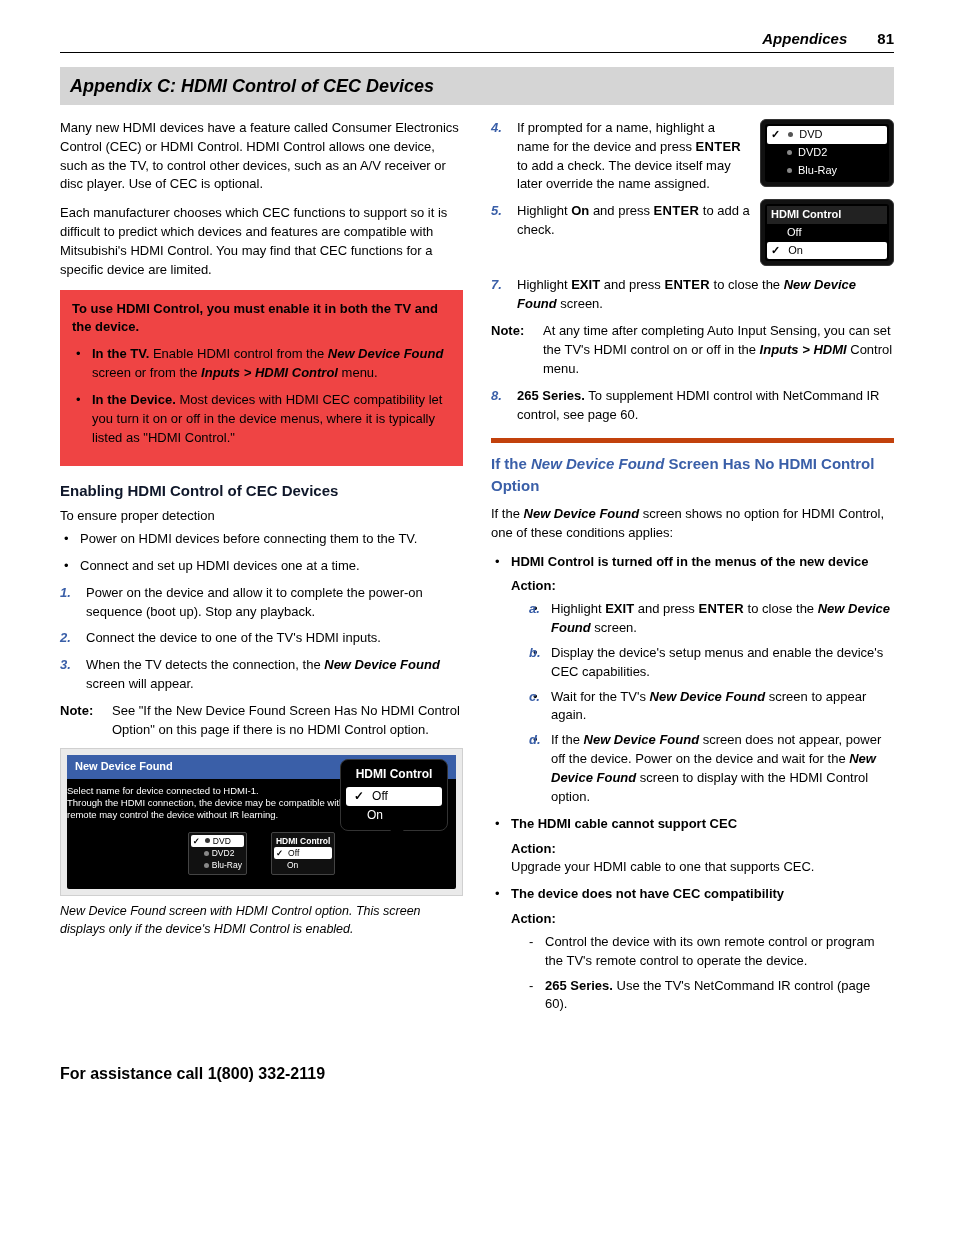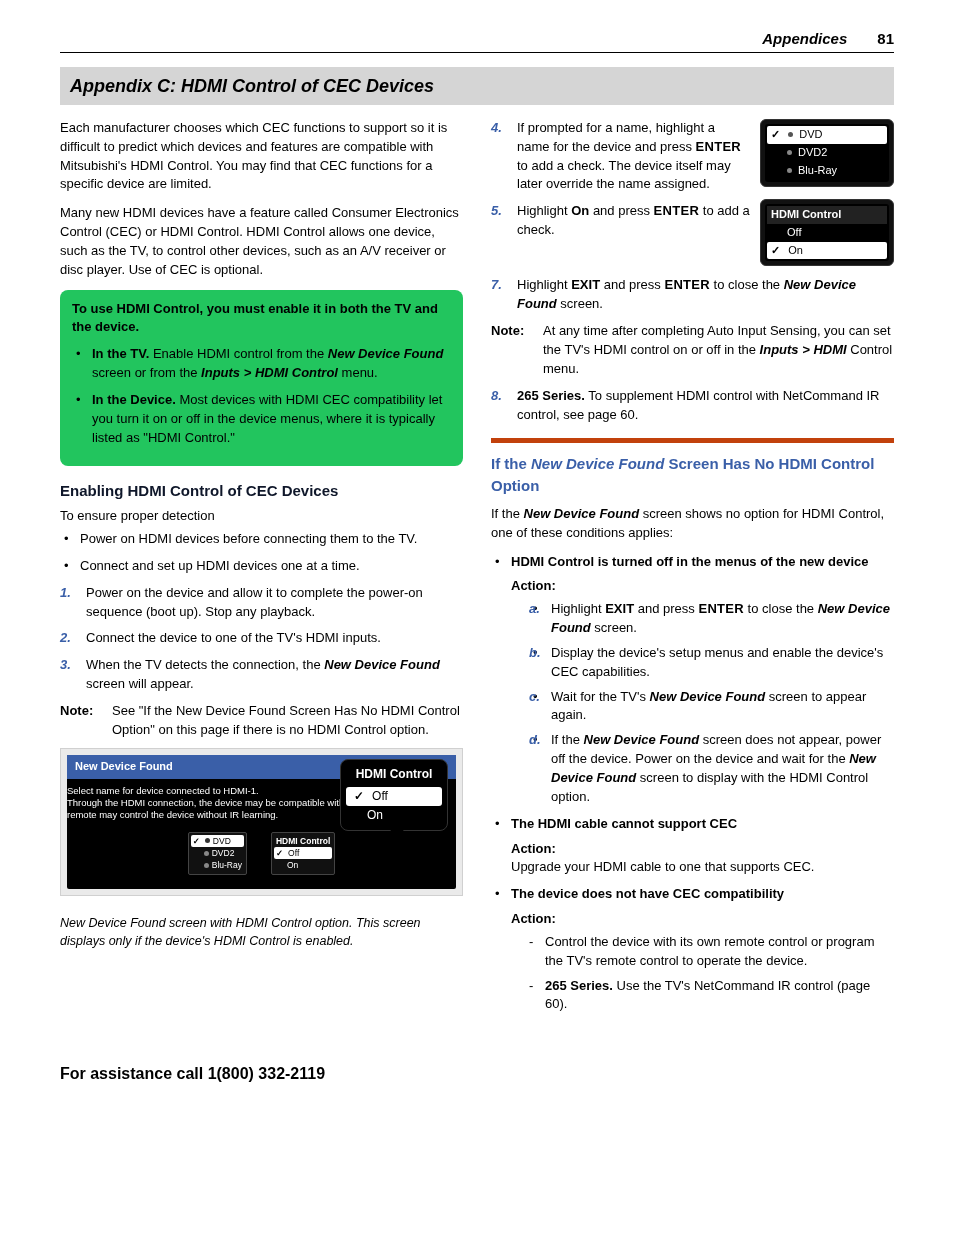--- a/index.html
+++ b/index.html
@@ -27,37 +27,36 @@
     padding: 6px 10px;
     font-style: italic;
     font-weight: bold;
     font-size: 18px;
     margin-bottom: 14px;
   }
   .columns { display: flex; gap: 28px; }
   .col { flex: 1; min-width: 0; }
   p { margin-bottom: 10px; }
   .graybox {
-    background: #22c55e;
+    background: #ef4444;
     padding: 10px 12px;
     margin: 8px 0 14px 0;
-    border-radius: 8px;
   }
   .graybox p:first-child { font-weight: bold; margin-bottom: 8px; }
   .bullets { list-style: none; padding-left: 0; }
   .bullets li { margin-bottom: 8px; padding-left: 20px; position: relative; }
   .bullets li::before { content: "•"; position: absolute; left: 4px; }
   .h3-blue { color: #0f172a; font-weight: bold; font-size: 15px; margin: 4px 0 6px 0; }
   .steps { list-style: none; padding-left: 0; }
   .steps li { margin-bottom: 8px; padding-left: 26px; position: relative; }
   .stepnum { position: absolute; left: 0; font-style: italic; font-weight: bold; color: #3a5fa8; }
   .note-row { display: flex; gap: 8px; margin-bottom: 8px; }
   .note-label { font-weight: bold; min-width: 44px; }
   .note-body { flex: 1; }
-  .caption { font-style: italic; font-size: 12.5px; margin-top: 18px; }
+  .caption { font-style: italic; font-size: 12.5px; margin-top: 6px; }
   .screenshot1 {
     background: #eaeaea; border: 1px solid #d0d0d0;
     padding: 6px; margin-top: 6px; position: relative;
   }
   .ndf-window { background: #000; color: #fff; padding: 0 0 10px 0; font-size: 9.5px; border-radius: 2px; }
   .ndf-title { background: #3a5fa8; padding: 4px 8px; font-size: 11px; font-weight: bold; }
   .ndf-body { padding: 6px 0; line-height: 1.3; }
   .ndf-lower { display: flex; gap: 24px; justify-content: center; padding: 4px 8px; font-size: 8.5px; }
   .minibox { background:#111; border:1px solid #444; border-radius:2px; padding:2px; }
   .minirow { display:flex; align-items:center; gap:3px; padding:0 2px; }
@@ -107,22 +106,22 @@
   <div class="header-left"></div>
   <div class="header-section">Appendices</div>
   <div class="header-page">81</div>
 </div>
 
 <div class="appendix-title">Appendix C:  HDMI Control of CEC Devices</div>
 
 <div class="columns">
 
   <div class="col">
+    <p>Many new HDMI devices have a feature called Consumer Electronics Control (CEC) or HDMI Control. HDMI Control allows one device, such as the TV, to control other devices, such as an A/V receiver or disc player.  Use of CEC is optional.</p>
     <p>Each manufacturer chooses which CEC functions to support so it is difficult to predict which devices and features are compatible with Mitsubishi's HDMI Control.  You may find that CEC functions for a specific device are limited.</p>
-    <p>Many new HDMI devices have a feature called Consumer Electronics Control (CEC) or HDMI Control. HDMI Control allows one device, such as the TV, to control other devices, such as an A/V receiver or disc player.  Use of CEC is optional.</p>
 
     <div class="graybox">
       <p>To use HDMI Control, you must enable it in both the TV and the device.</p>
       <ul class="bullets">
         <li>
           <b>In the TV.</b><span>  Enable HDMI control from the </span><b class="i">New Device Found</b><span> screen or from the </span><b class="i">Inputs &gt; HDMI Control</b><span> menu.</span>
         </li>
         <li>
           <b>In the Device.</b><span>  Most devices with HDMI CEC compatibility let you turn it on or off in the device menus, where it is typically listed as "HDMI Control."</span>
         </li>

